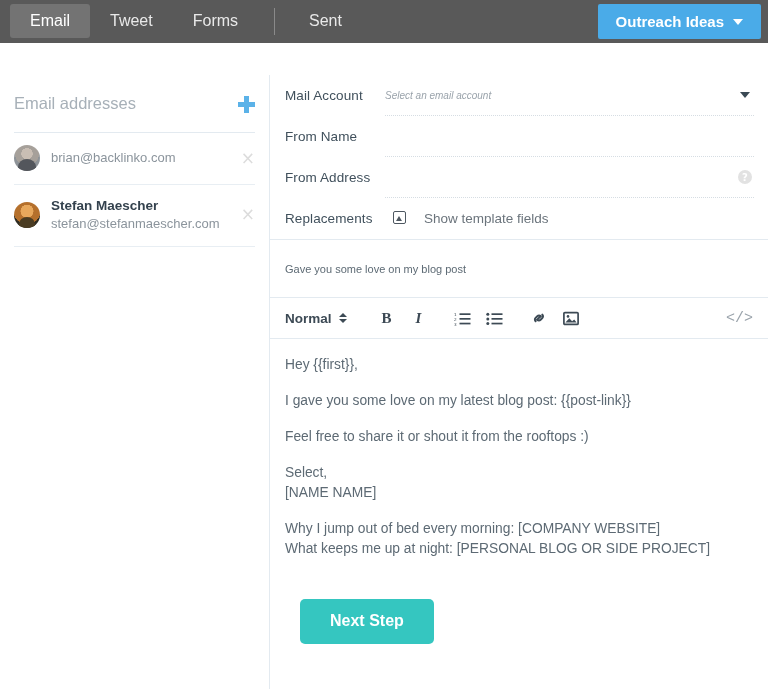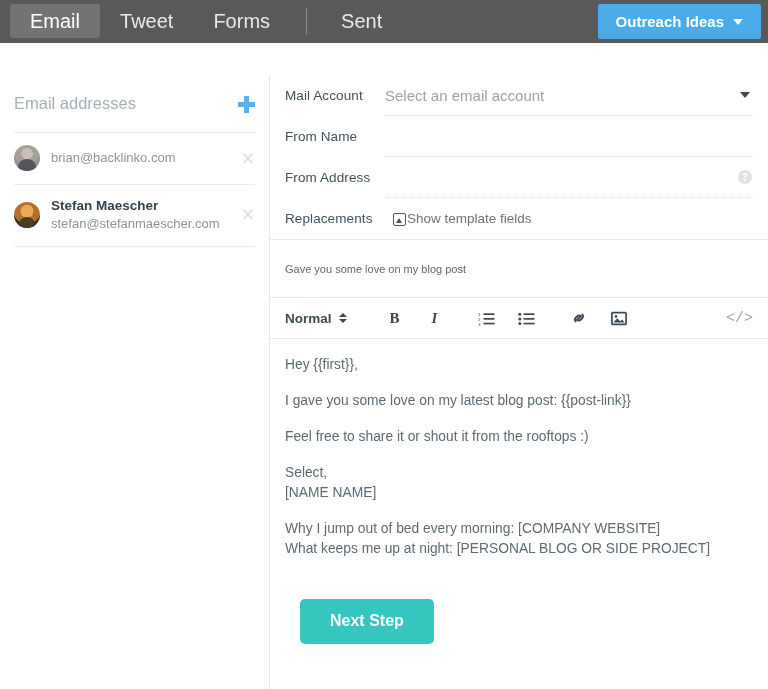--- a/index.html
+++ b/index.html
@@ -12,21 +12,21 @@
 
   
   .topbar {
     position: absolute; top: 0; left: 0;
     width: 768px; height: 43px;
     background: #595959;
     display: flex; align-items: stretch;
   }
   .tab {
     display: flex; align-items: center; justify-content: center;
-    color: #e9e9e9; font-size: 20px;
+    color: #e9e9e9; font-size: 16px;
     padding: 0 20px; margin: 4px 0 5px 0;
     cursor: pointer; white-space: nowrap;
   }
   .tab.active {
     background: #737373; color: #ffffff;
     border-radius: 3px; margin-left: 10px;
   }
   .tab-divider {
     width: 1px; background: #8a8a8a;
     margin: 8px 14px 8px 16px; flex: 0 0 1px;
@@ -127,39 +127,39 @@
     flex: 0 0 100px; font-size: 13.5px; color: #40505c;
     font-weight: normal; letter-spacing: .1px;
   }
   .form-control {
     flex: 1 1 auto; position: relative;
     display: flex; align-items: center; align-self: stretch;
     border-bottom: 1px dotted #d6dde3;
   }
   .form-control.noline { border-bottom: none; }
   .form-placeholder {
-    font-size: 15px; color: #9aa3ab; 
+    font-size: 10px; color: #9aa3ab; font-style: italic;
   }
   .select-caret {
     position: absolute; right: 4px;
     width: 0; height: 0;
     border-left: 5px solid transparent;
     border-right: 5px solid transparent;
     border-top: 6px solid #3a4954;
   }
   .help-icon {
     position: absolute; right: 2px;
     width: 14px; height: 14px; border-radius: 50%;
     background: #e2e2e2; color: #ffffff;
     font-size: 10px; font-weight: bold;
     display: flex; align-items: center; justify-content: center;
     font-family: "DejaVu Sans", sans-serif;
   }
   .template-link {
-    display: flex; align-items: flex-end; gap: 1px;
+    display: flex; align-items: flex-start; gap: 18px;
     font-size: 13.5px; color: #6b747c; cursor: pointer; padding-left: 8px;
   }
   .tmpl-icon {
     width: 13px; height: 13px; border: 1.6px solid #4e5861;
     border-radius: 2px; position: relative; flex: 0 0 13px;
   }
   .tmpl-icon::after {
     content: ""; position: absolute; left: 2px; top: 3.5px;
     border-left: 3.5px solid transparent;
     border-right: 3.5px solid transparent;
@@ -170,21 +170,21 @@
   .subject-row {
     height: 58px; display: flex; align-items: center;
     padding: 0 15px; border-bottom: 1px solid #e3eaf0;
   }
   .subject-text { font-size: 11px; color: #5d6a74; }
 
   
   .editor-toolbar {
     height: 41px; display: flex; align-items: center;
     padding: 0 15px; border-bottom: 1px solid #e3eaf0;
-    gap: 12px;
+    gap: 4px;
   }
   .tb-style {
     display: flex; align-items: center; gap: 7px;
     font-size: 13.5px; font-weight: bold; color: #3d4a55;
     cursor: pointer; margin-right: 25px;
   }
   .updown {
     display: inline-flex; flex-direction: column; gap: 2px;
     line-height: 0;
   }

